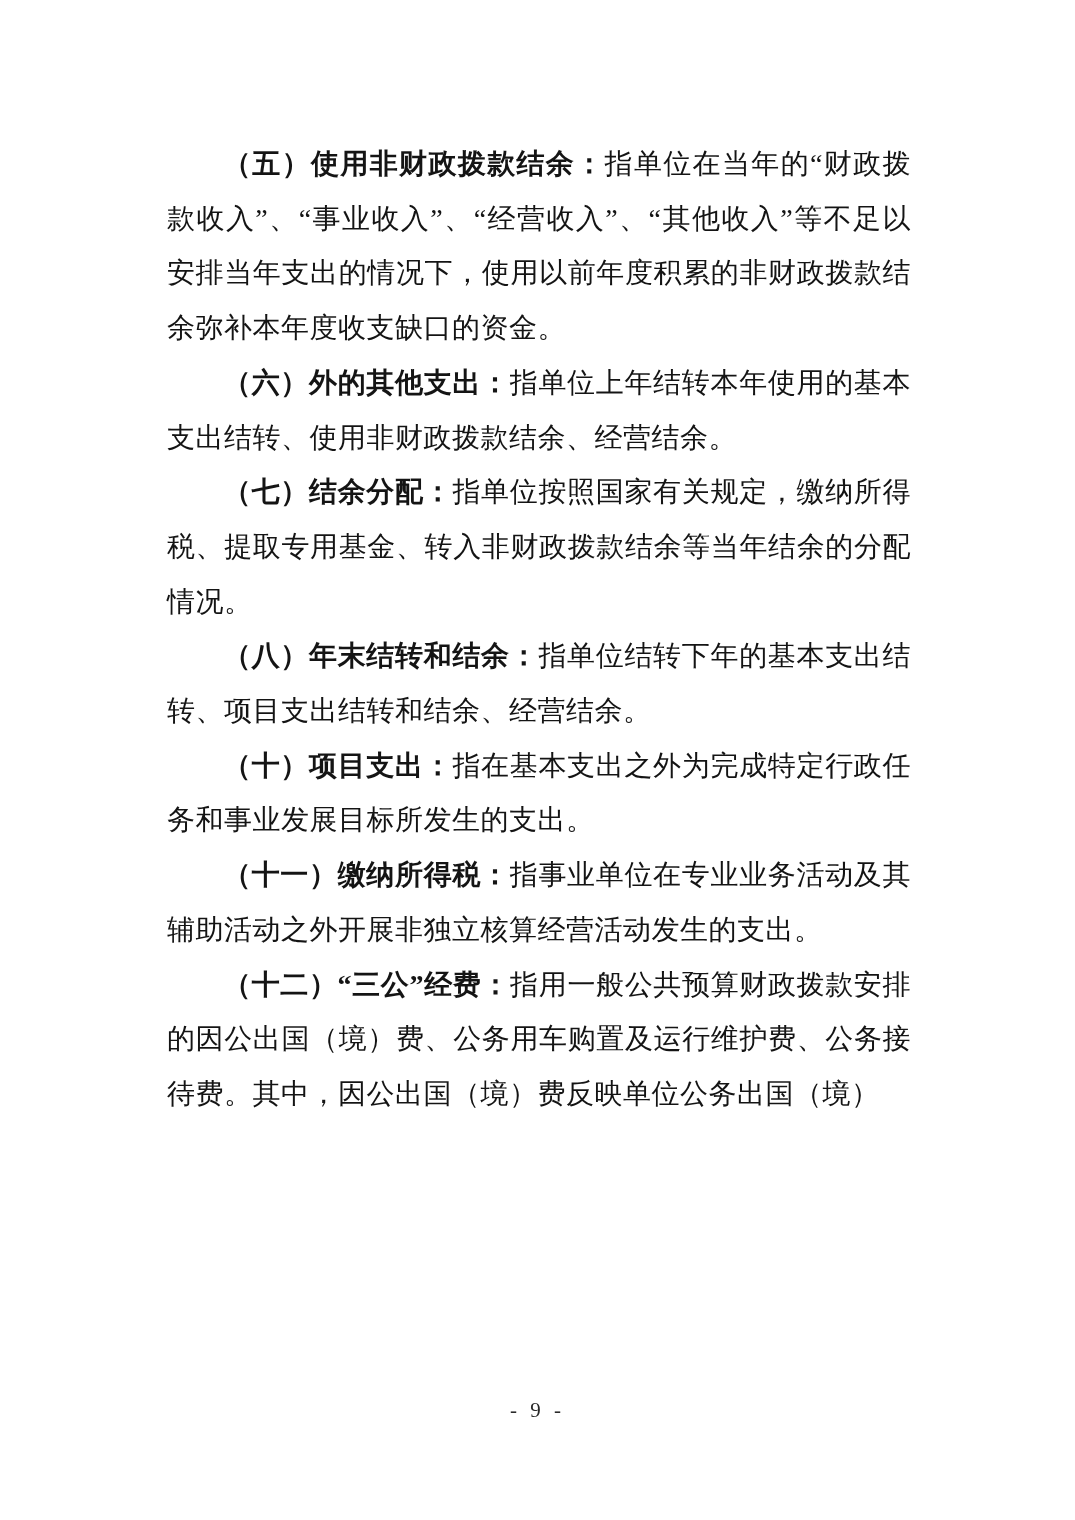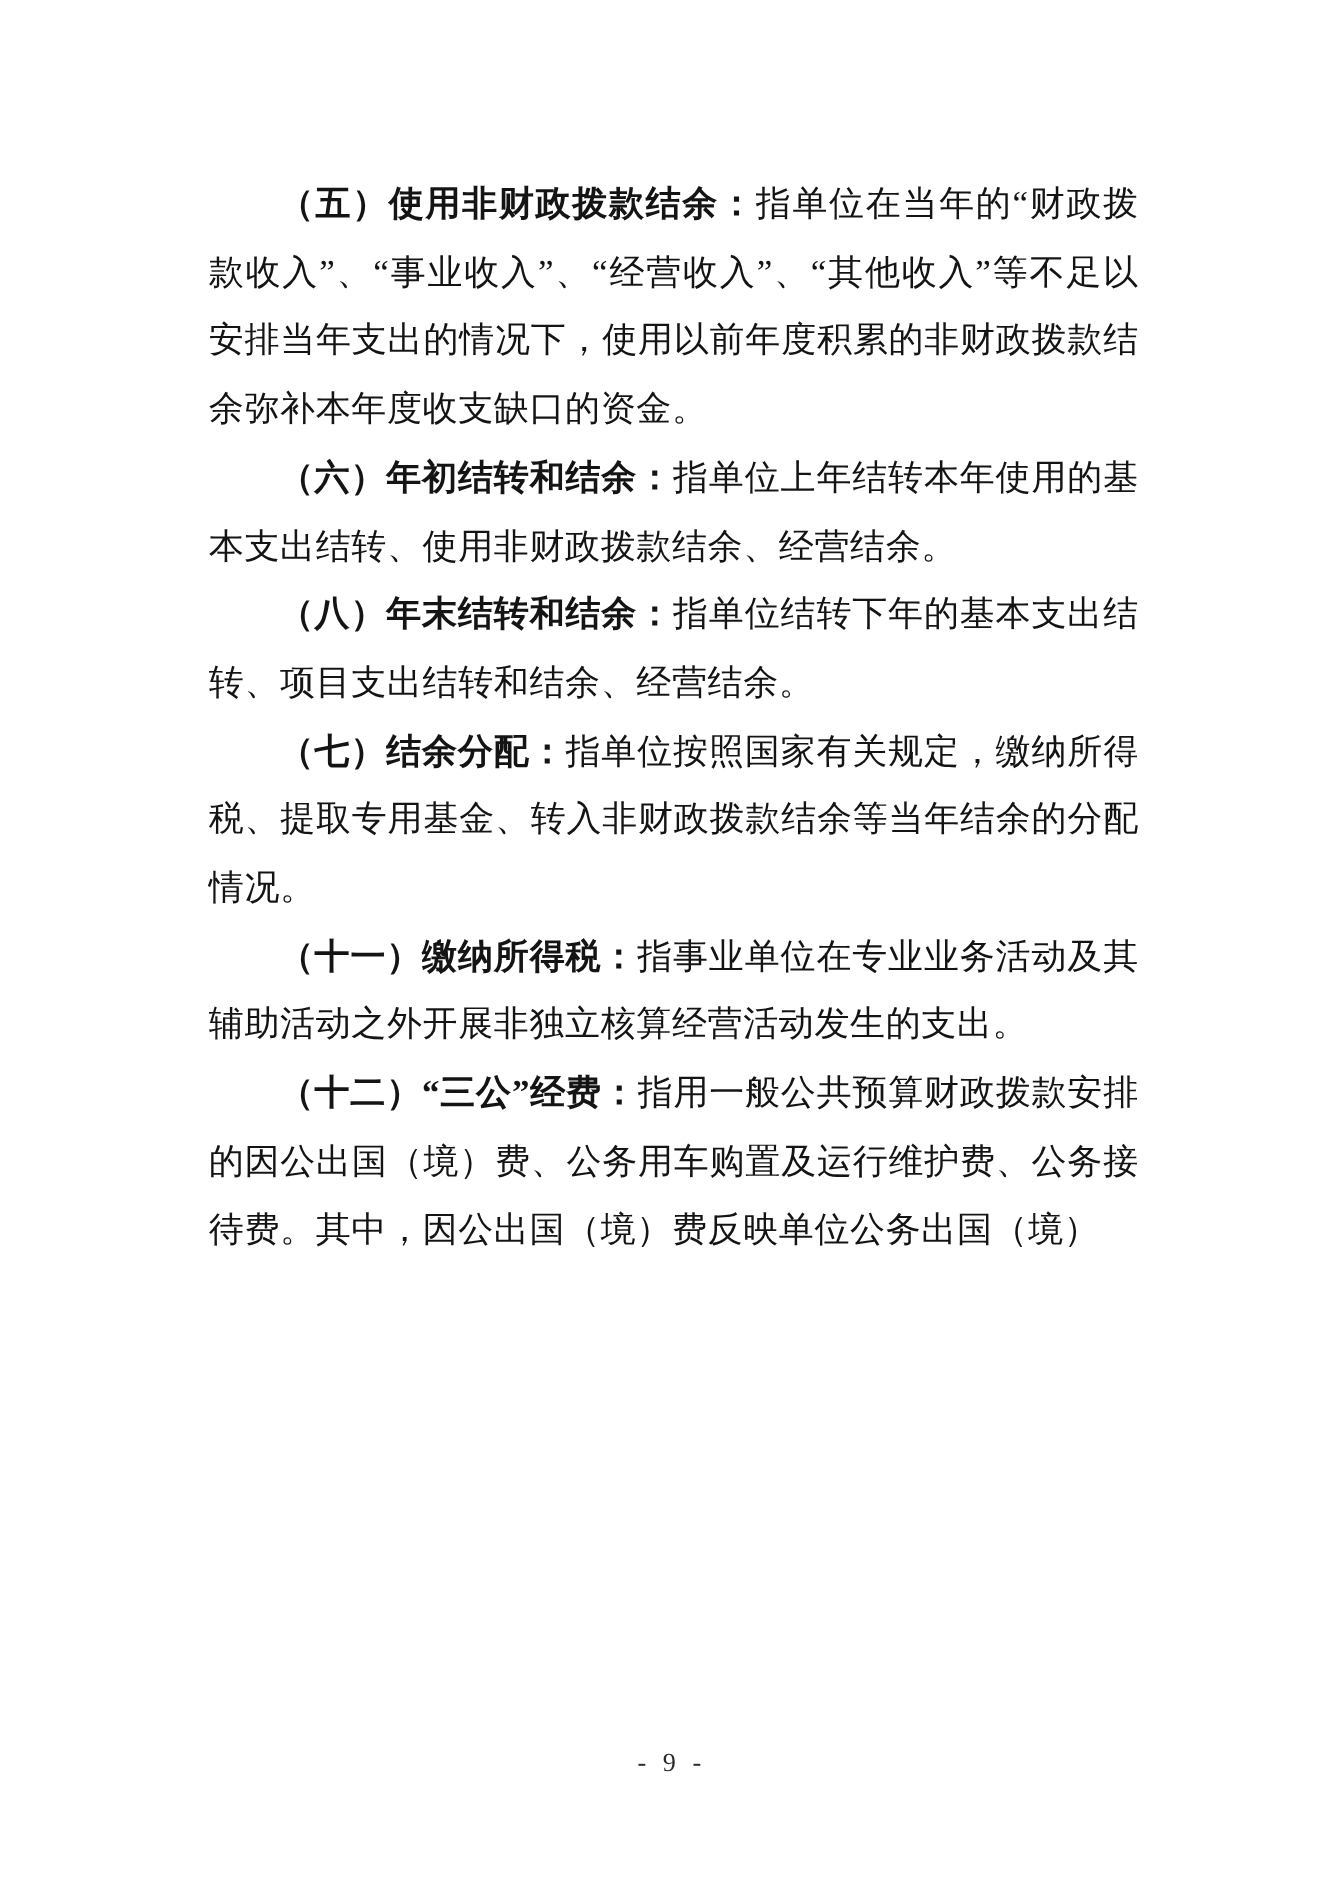--- a/index.html
+++ b/index.html
@@ -47,27 +47,28 @@
   }
 </style>
 </head>
 <body>
 
 <div class="page">
   <div class="content">
 
     <p class="para"><span class="lead">（五）使用非财政拨款结余：</span><span class="body-text">指单位在当年的“财政拨款收入”、“事业收入”、“经营收入”、“其他收入”等不足以安排当年支出的情况下，使用以前年度积累的非财政拨款结余弥补本年度收支缺口的资金。</span></p>
 
-    <p class="para"><span class="lead">（六）年初结转和结余：</span><span class="body-text">指单位上年结转本年使用的基本支出结转、使用非财政拨款结余、经营结余。</span></p>
+    <p class="para"><span class="lead">（六）外的其他支出：</span><span class="body-text">指单位上年结转本年使用的基本支出结转、使用非财政拨款结余、经营结余。</span></p>
+
+    <p class="para"><span class="lead">（七）结余分配：</span><span class="body-text">指单位按照国家有关规定，缴纳所得税、提取专用基金、转入非财政拨款结余等当年结余的分配情况。</span></p>
 
     <p class="para"><span class="lead">（八）年末结转和结余：</span><span class="body-text">指单位结转下年的基本支出结转、项目支出结转和结余、经营结余。</span></p>
 
-    <p class="para"><span class="lead">（七）结余分配：</span><span class="body-text">指单位按照国家有关规定，缴纳所得税、提取专用基金、转入非财政拨款结余等当年结余的分配情况。</span></p>
 
-
+    <p class="para"><span class="lead">（十）项目支出：</span><span class="body-text">指在基本支出之外为完成特定行政任务和事业发展目标所发生的支出。</span></p>
 
     <p class="para"><span class="lead">（十一）缴纳所得税：</span><span class="body-text">指事业单位在专业业务活动及其辅助活动之外开展非独立核算经营活动发生的支出。</span></p>
 
     <p class="para"><span class="lead">（十二）“三公”经费：</span><span class="body-text">指用一般公共预算财政拨款安排的因公出国（境）费、公务用车购置及运行维护费、公务接待费。其中，因公出国（境）费反映单位公务出国（境）</span></p>
 
   </div>
 
   <div class="page-number">- 9 -</div>
 </div>
 

